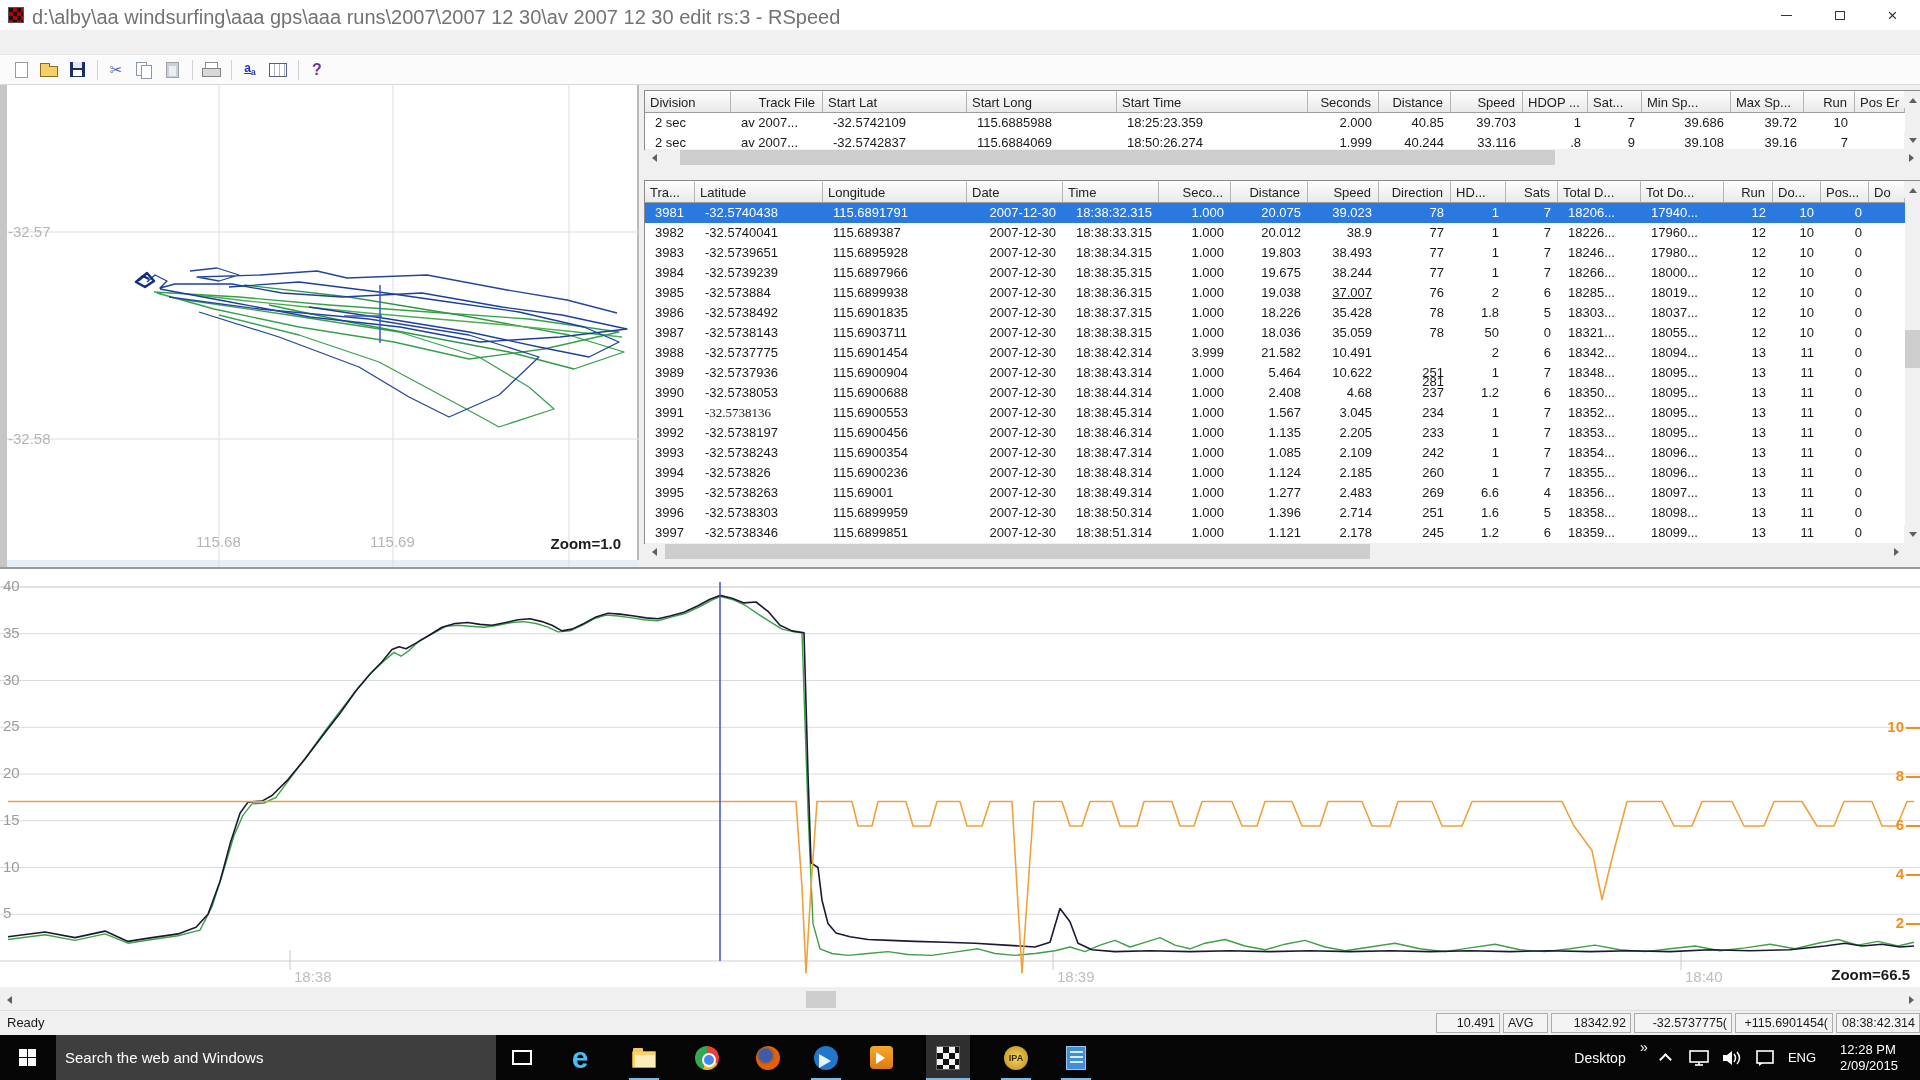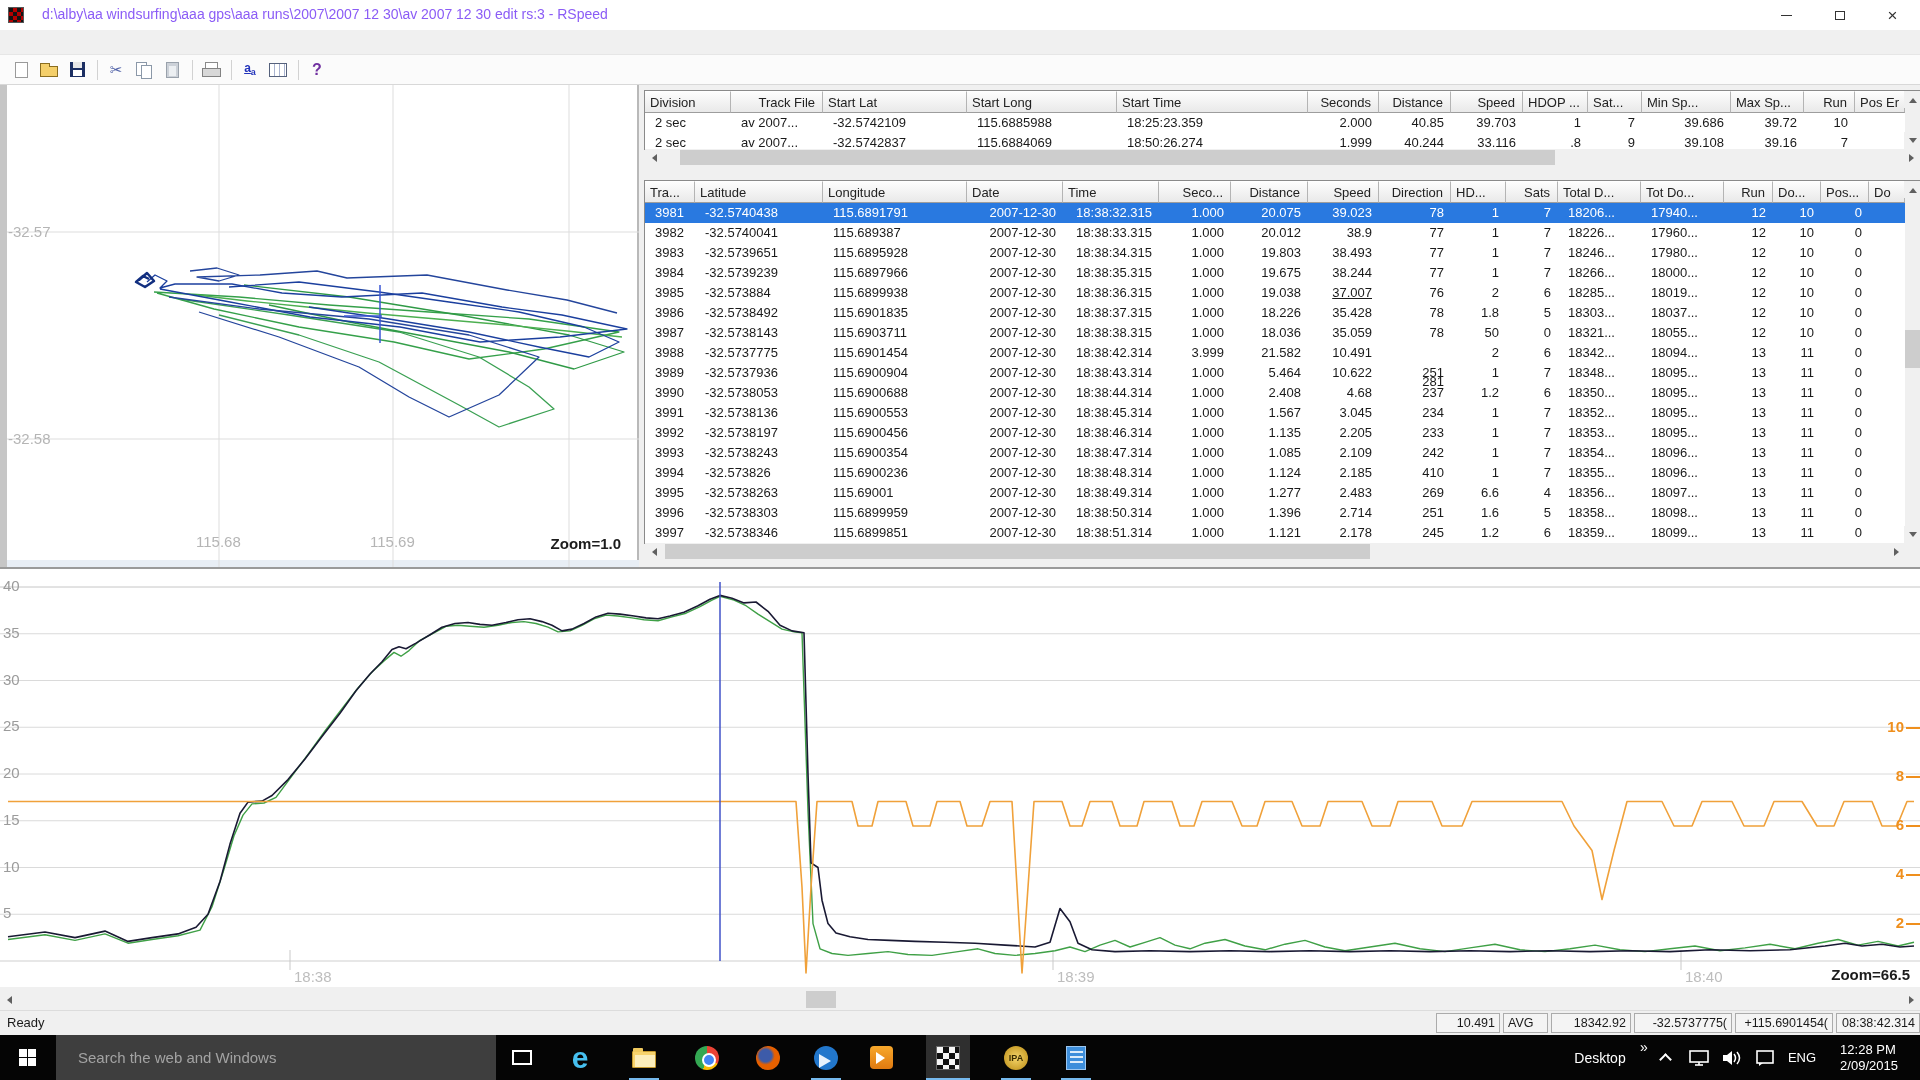--- a/index.html
+++ b/index.html
@@ -4,21 +4,21 @@
 <style>
   html,body{margin:0;padding:0;background:#222;}
   #screen{position:relative;width:1920px;height:1080px;overflow:hidden;background:#f0f0f0;
     font-family:"Liberation Sans",sans-serif;color:#111;-webkit-font-smoothing:antialiased;}
   #screen *{box-sizing:border-box;}
 
   
   .titlebar{position:absolute;left:0;top:0;width:1920px;height:30px;background:#fff;}
   .app-icon{position:absolute;left:8px;top:7px;width:16px;height:16px;
     background:repeating-conic-gradient(#b40000 0 25%,#141414 0 50%) 0 0/8px 8px;border:1px solid #555;}
-  .title-text{position:absolute;left:42px;top:6px;font-size:14px;color:#8b5cf6;white-space:nowrap;}
+  .title-text{position:absolute;left:32px;top:6px;font-size:20px;color:#737373;white-space:nowrap;}
   .win-btn{position:absolute;top:0;width:53px;height:30px;display:flex;align-items:center;justify-content:center;}
   .glyph-min{width:11px;height:1px;background:#333;}
   .glyph-max{width:10px;height:9px;border:1px solid #333;}
   .glyph-close{font-size:17px;color:#333;line-height:1;}
   .glyph-close::before{content:"\00D7";}
 
   
   .menubar{position:absolute;left:0;top:30px;width:1920px;height:24px;background:#fff;display:flex;align-items:center;padding-left:6px;}
   .menu-item{padding:2px 9px;font-size:14px;color:#121212;}
   .toolbar{position:absolute;left:0;top:54px;width:1920px;height:31px;background:#fbfbfb;
@@ -95,21 +95,21 @@
   .status-ready{position:absolute;left:7px;top:4px;font-size:13px;color:#1a1a1a;}
   .spanel{position:absolute;top:2px;height:20px;line-height:19px;font-size:12.5px;color:#1a1a1a;
     border:1px solid #ababab;background:#f4f4f4;white-space:nowrap;overflow:hidden;padding:0 4px;}
 
   
   .taskbar{position:absolute;left:0;top:1035px;width:1920px;height:45px;background:#050505;}
   .tb-start{position:absolute;left:0;top:0;width:55px;height:45px;display:flex;align-items:center;justify-content:center;}
   .winlogo{width:17px;height:17px;display:grid;grid-template-columns:8px 8px;grid-template-rows:8px 8px;gap:1px;}
   .winlogo span{background:#fff;}
   .tb-search{position:absolute;left:56px;top:0;width:440px;height:45px;background:#3e3e3e;display:flex;align-items:center;}
-  .tb-search span{margin-left:22px;font-size:15px;color:#a3a3a3;}
+  .tb-search span{margin-left:9px;font-size:15px;color:#ffffff;}
   .tb-icon{position:absolute;top:0;width:44px;height:45px;display:flex;align-items:center;justify-content:center;}
   .tb-icon.focused{background:#2f2f2f;}
   .tb-ul{position:absolute;bottom:0;height:2px;background:#76b9ed;}
   .tv-icon{width:20px;height:15px;border:2px solid #fff;background:transparent;}
   .edge-e{font-size:30px;font-weight:bold;color:#46c0f0;line-height:1;}
   .edge-e::before{content:"e";}
   .fold{width:24px;height:17px;background:#f7d36d;border:1px solid #c59a2f;border-radius:1px;position:relative;margin-top:3px;}
   .fold::before{content:"";position:absolute;left:0;top:-4px;width:10px;height:4px;background:#f0c95e;border-radius:1px 1px 0 0;}
   .fold::after{content:"";position:absolute;left:2px;top:3px;width:20px;height:12px;background:#fceebc;}
   .chrome-c{width:24px;height:24px;border-radius:50%;
@@ -498,21 +498,21 @@
           <div class="td al-r" style="width: 52px;">6</div>
           <div class="td al-l" style="width: 83px;">18350...</div>
           <div class="td al-l" style="width: 83px;">18095...</div>
           <div class="td al-r" style="width: 49px;">13</div>
           <div class="td al-r" style="width: 48px;">11</div>
           <div class="td al-r" style="width: 48px;">0</div>
           <div class="td al-l" style="width: 36px;"></div>
         </div>
         <div class="tr">
           <div class="td al-l" style="width: 50px;">3991</div>
-          <div class="td al-l" style="width: 128px;">-32.5738136</div>
+          <div class="td al-l" style="width: 128px; font-family: Liberation Serif, serif;">-32.5738136</div>
           <div class="td al-l" style="width: 144px;">115.6900553</div>
           <div class="td al-r" style="width: 96px;">2007-12-30</div>
           <div class="td al-r" style="width: 96px;">18:38:45.314</div>
           <div class="td al-r" style="width: 72px;">1.000</div>
           <div class="td al-r" style="width: 77px;">1.567</div>
           <div class="td al-r" style="width: 71px;">3.045</div>
           <div class="td al-r" style="width: 72px;">234</div>
           <div class="td al-r" style="width: 55px;">1</div>
           <div class="td al-r" style="width: 52px;">7</div>
           <div class="td al-l" style="width: 83px;">18352...</div>
@@ -562,21 +562,21 @@
         </div>
         <div class="tr">
           <div class="td al-l" style="width: 50px;">3994</div>
           <div class="td al-l" style="width: 128px;">-32.573826</div>
           <div class="td al-l" style="width: 144px;">115.6900236</div>
           <div class="td al-r" style="width: 96px;">2007-12-30</div>
           <div class="td al-r" style="width: 96px;">18:38:48.314</div>
           <div class="td al-r" style="width: 72px;">1.000</div>
           <div class="td al-r" style="width: 77px;">1.124</div>
           <div class="td al-r" style="width: 71px;">2.185</div>
-          <div class="td al-r" style="width: 72px;">410</div>
+          <div class="td al-r" style="width: 72px;">260</div>
           <div class="td al-r" style="width: 55px;">1</div>
           <div class="td al-r" style="width: 52px;">7</div>
           <div class="td al-l" style="width: 83px;">18355...</div>
           <div class="td al-l" style="width: 83px;">18096...</div>
           <div class="td al-r" style="width: 49px;">13</div>
           <div class="td al-r" style="width: 48px;">11</div>
           <div class="td al-r" style="width: 48px;">0</div>
           <div class="td al-l" style="width: 36px;"></div>
         </div>
         <div class="tr">

